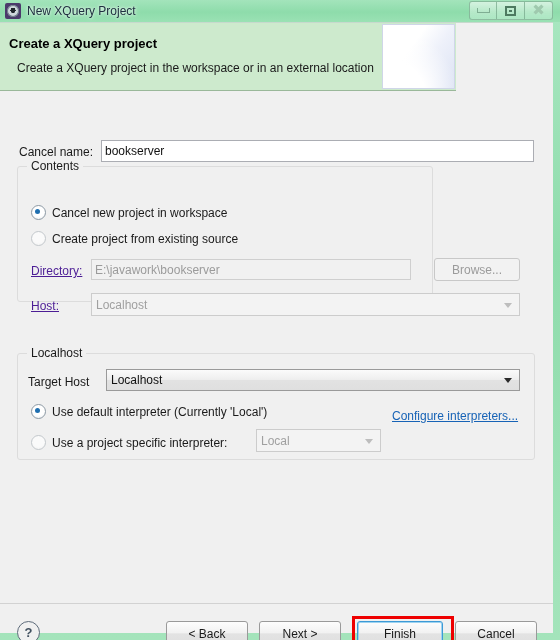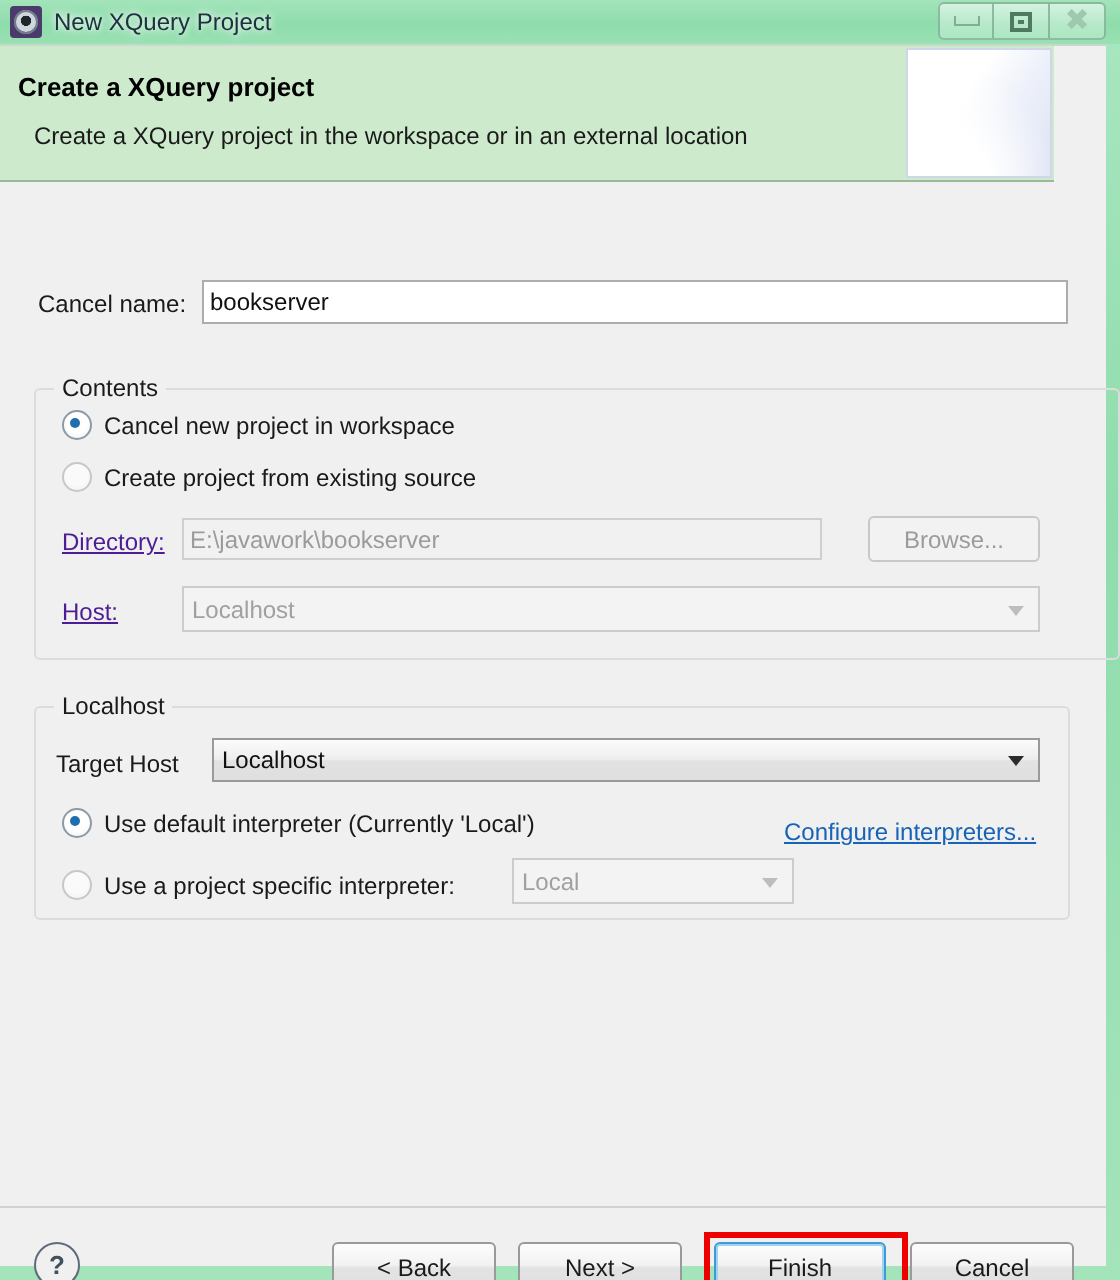--- a/index.html
+++ b/index.html
@@ -70,21 +70,21 @@
     position: absolute; left: 0; top: 22px;
     width: 553px; height: 611px;
     background: #f0f0f0;
     box-sizing: border-box;
     border-top: 1px solid #c7d9cd;
   }
 
   
   .banner {
     position: absolute; left: 0; top: 0;
-    width: 527px; height: 68px;
+    width: 456px; height: 68px;
     background: #cdeacd;
     border-bottom: 1px solid #9ab89a;
     box-sizing: border-box;
     overflow: hidden;
   }
   .banner-title {
     position: absolute; left: 9px; top: 13px;
     font-size: 13px; font-weight: bold; color: #000;
   }
   .banner-sub {
@@ -248,21 +248,21 @@
       <div class="banner-img"></div>
     </div>
 
     <div class="form">
 
       <div class="label" style="left:19px; top:53px;">Cancel name:</div>
       <div class="textfield" style="left:101px; top:48px; width:433px; height:22px;">
         <span>bookserver</span>
       </div>
 
-      <div class="group" style="left:17px; top:102px; width:543px; height:136px;">
+      <div class="group" style="left:17px; top:74px; width:416px; height:136px;">
         <div class="group-title">Contents</div>
       </div>
 
       <div class="radio-row" style="left:31px; top:113px;">
         <span class="radio checked"></span>
         <span class="radio-label">Cancel new project in workspace</span>
       </div>
 
       <div class="radio-row" style="left:31px; top:139px;">
         <span class="radio off"></span>
@@ -296,21 +296,21 @@
         <span class="radio-label">Use default interpreter (Currently 'Local')</span>
       </div>
 
       <div class="link" style="left:392px; top:305px;margin-top:12px;">Configure interpreters...</div>
 
       <div class="radio-row" style="left:31px; top:343px;">
         <span class="radio off"></span>
         <span class="radio-label">Use a project specific interpreter:</span>
       </div>
 
-      <div class="combo disabled" style="left:256px; top:337px; width:141px; height:23px;">
+      <div class="combo disabled" style="left:256px; top:337px; width:125px; height:23px;">
         <span>Local</span>
         <span class="arrow"></span>
       </div>
 
     </div>
 
     <div class="sep"></div>
 
     <div class="help-icon">?</div>
 

